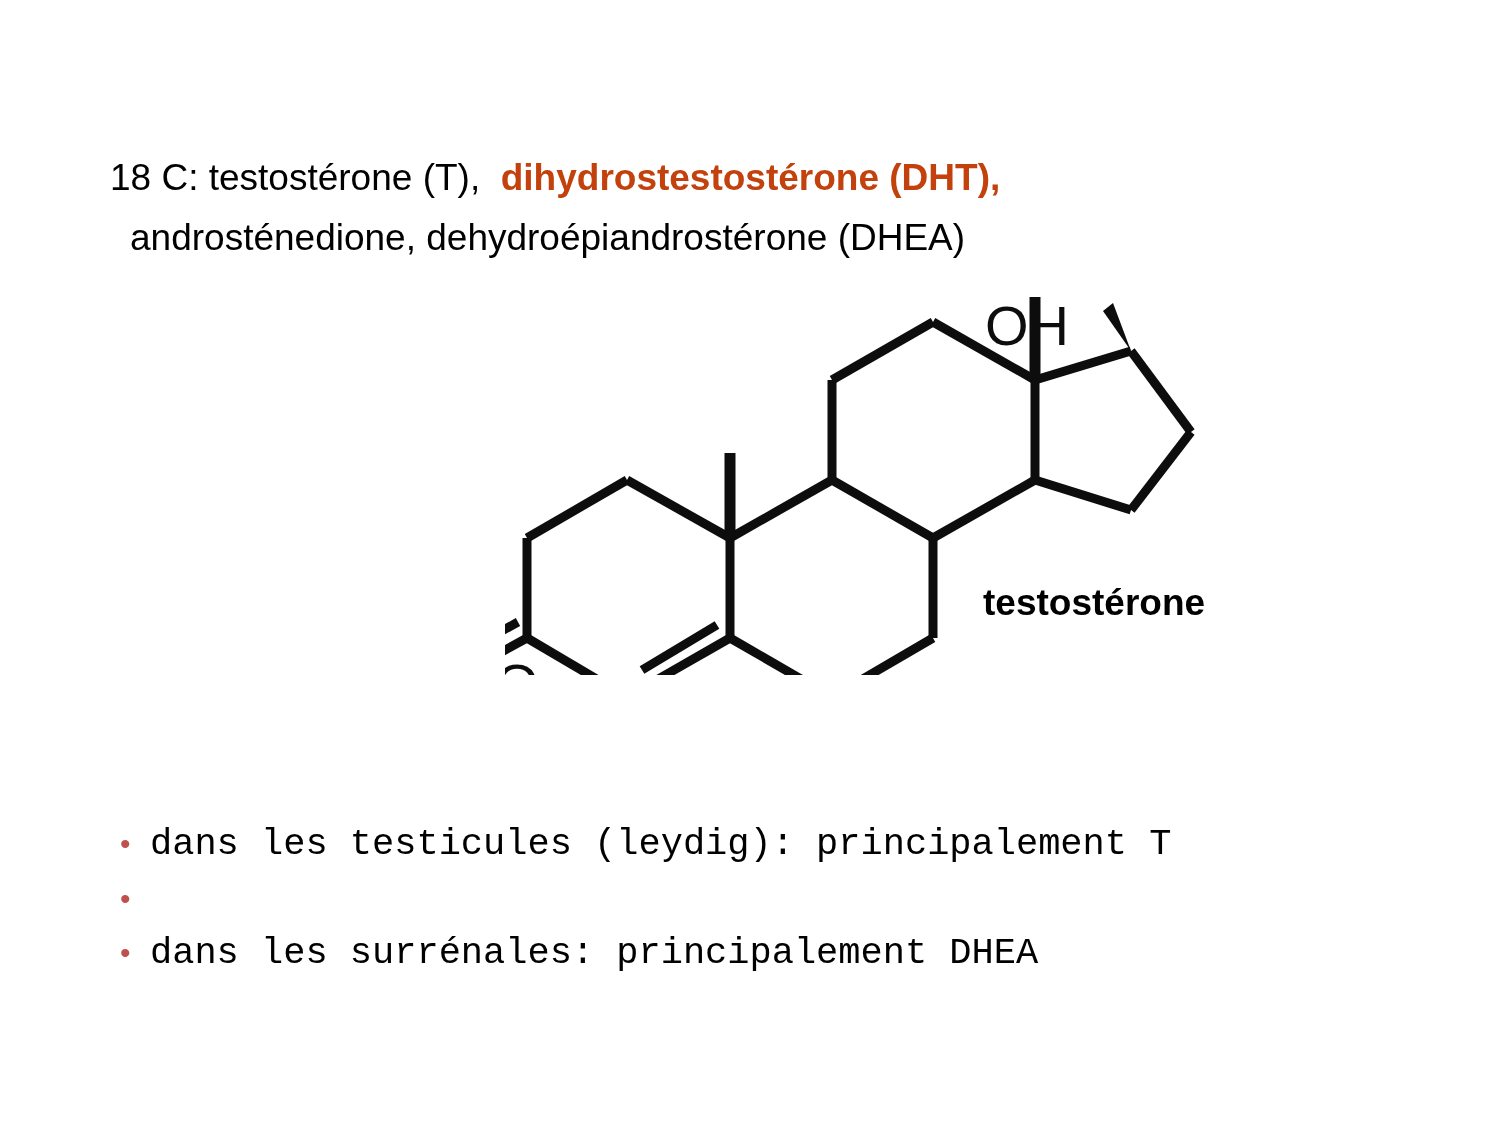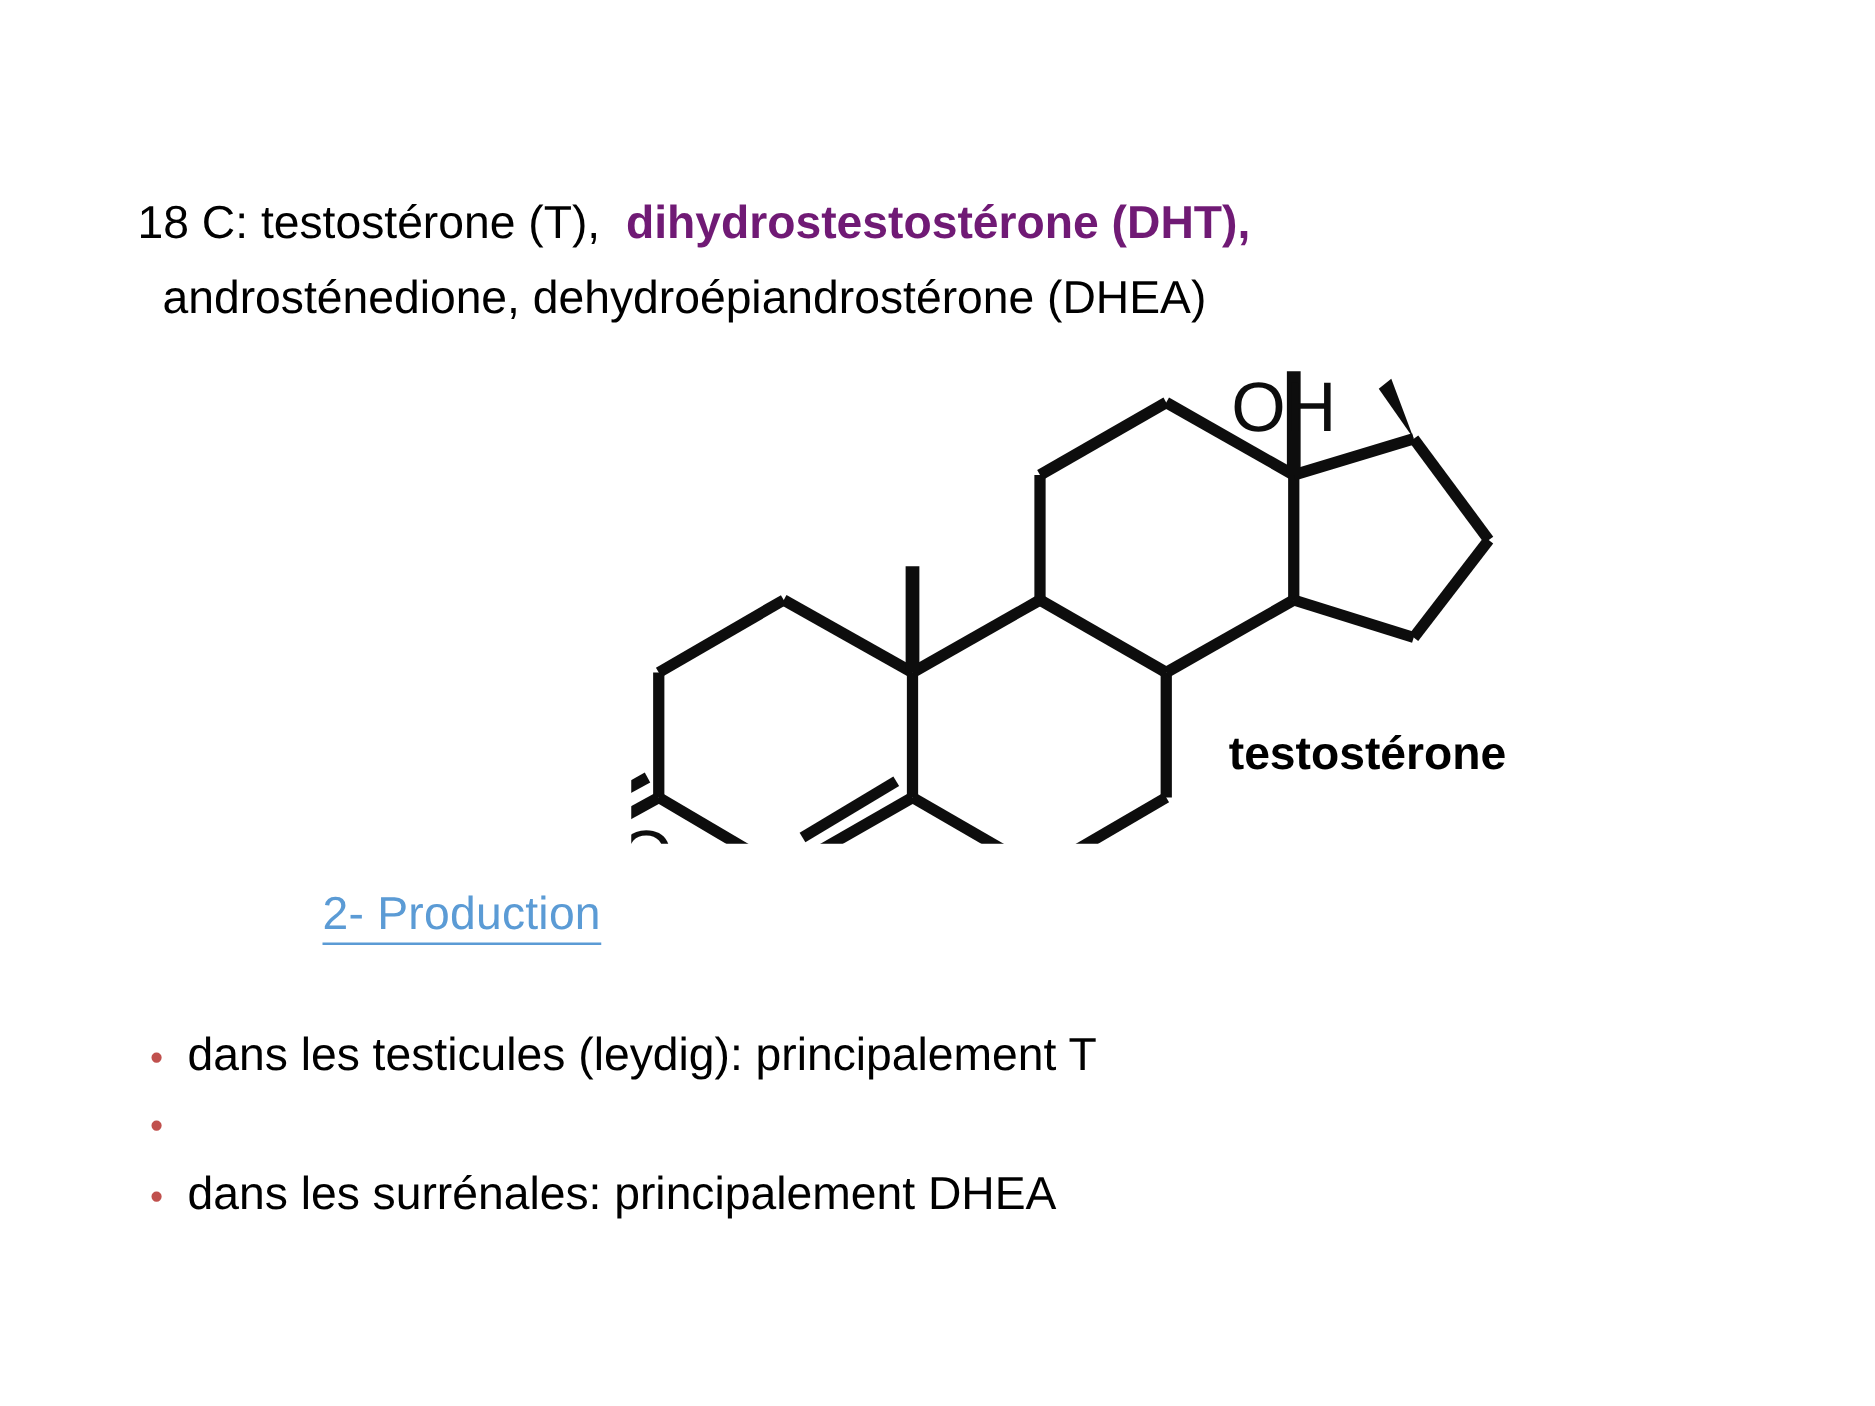--- a/index.html
+++ b/index.html
@@ -45,21 +45,21 @@
     left: 110px;
     top: 148px;
     width: 1280px;
     font-size: 37px;
     line-height: 60px;
     text-align: justify;
     text-justify: inter-word;
     color: #000000;
   }
   #intro-paragraph .b { font-weight: 400; }
-  #intro-paragraph .grey { color: #701a75; font-weight: 700; }
+  #intro-paragraph .grey { color: #c2410c; font-weight: 700; }
   #intro-paragraph .line2 { text-align: left; margin-left: 20px; }
 
   
   #structure-figure {
     position: absolute;
     left: 505px;
     top: 285px;
     width: 790px;
     height: 390px;
   }
@@ -94,21 +94,21 @@
     margin-bottom: 3px;
   }
   .bullet-dot {
     color: #C0504D;
     font-size: 30px;
     line-height: 51px;
     width: 30px;
     flex: 0 0 30px;
     text-align: left;
   }
-  .bullet-text { white-space: nowrap; }
+  .bullet-text { white-space: nowrap; font-family: Liberation Mono, monospace; }
 </style>
 </head>
 <body>
 
 <div class="slide">
 
 
   <div id="intro-paragraph">
     <span>18  C:  </span><span class="b">testostérone  (T)</span><span>,</span>&nbsp;&nbsp;<span class="grey">dihydrostestostérone  (DHT)</span><span class="grey">,</span>
     <div class="line2">androsténedione, dehydroépiandrostérone (DHEA)</div>
@@ -158,23 +158,20 @@
 
       <polygon points="626,66 598,26 608,18" fill="#0d0d0d"></polygon>
 
       <text class="mol-label" x="12" y="418" text-anchor="middle">O</text>
       <text class="mol-label" x="480" y="60" text-anchor="start">OH</text>
 
       <text class="mol-name" x="478" y="330" text-anchor="start">testostérone</text>
     </svg>
   </div>
 
-  <div class="heading" id="heading-production">
-    <span class="u">2- Production</span>
-  </div>
 
   <div id="production-list">
     <div class="bullet-row">
       <span class="bullet-dot">•</span>
       <span class="bullet-text">dans les testicules (leydig): principalement T</span>
     </div>
     <div class="bullet-row">
       <span class="bullet-dot">•</span>
     </div>
     <div class="bullet-row">

